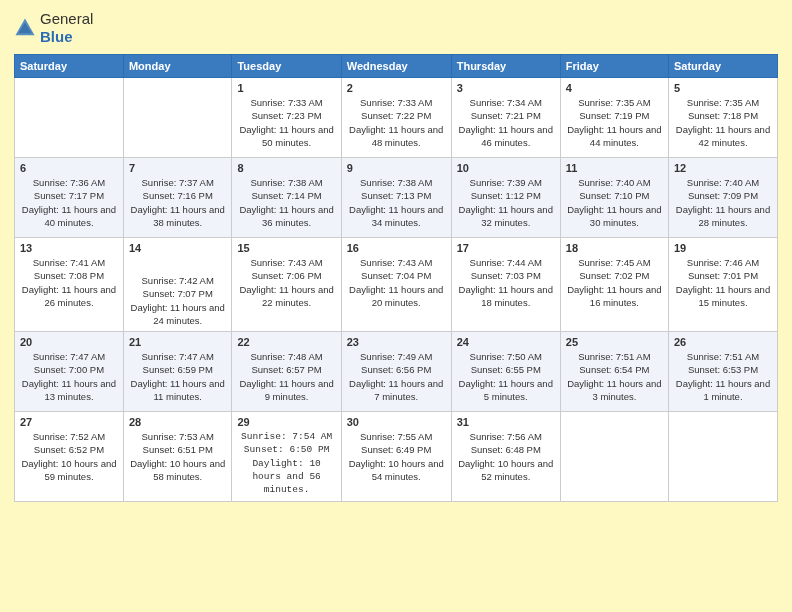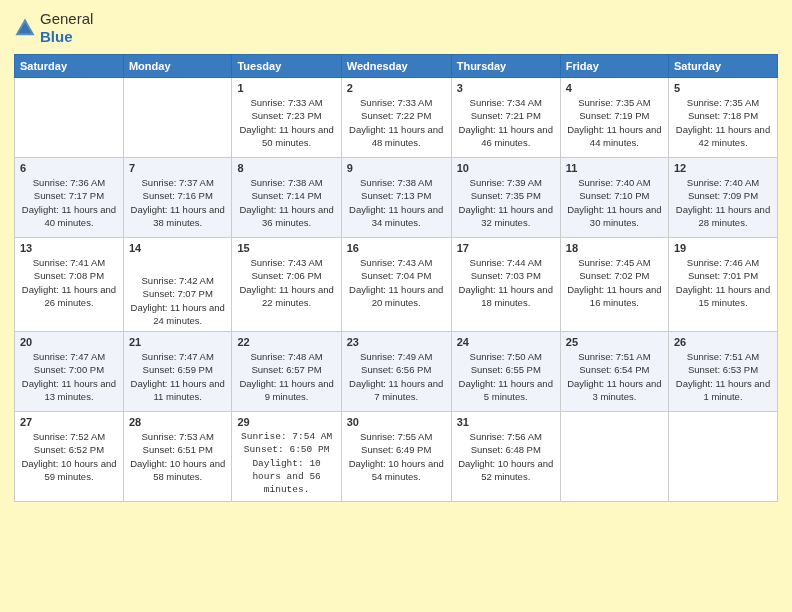--- a/index.html
+++ b/index.html
@@ -175,21 +175,21 @@
           </td>
           <td>
             <div class="day-number">9</div>
             <div class="day-info" style="white-space: pre-line;">Sunrise: 7:38 AM
 Sunset: 7:13 PM
 Daylight: 11 hours and 34 minutes.</div>
           </td>
           <td>
             <div class="day-number">10</div>
             <div class="day-info" style="white-space: pre-line;">Sunrise: 7:39 AM
-Sunset: 7:35 PM
+Sunset: 1:12 PM
 Daylight: 11 hours and 32 minutes.</div>
           </td>
           <td>
             <div class="day-number">11</div>
             <div class="day-info" style="white-space: pre-line;">Sunrise: 7:40 AM
 Sunset: 7:10 PM
 Daylight: 11 hours and 30 minutes.</div>
           </td>
           <td>
             <div class="day-number">12</div>

